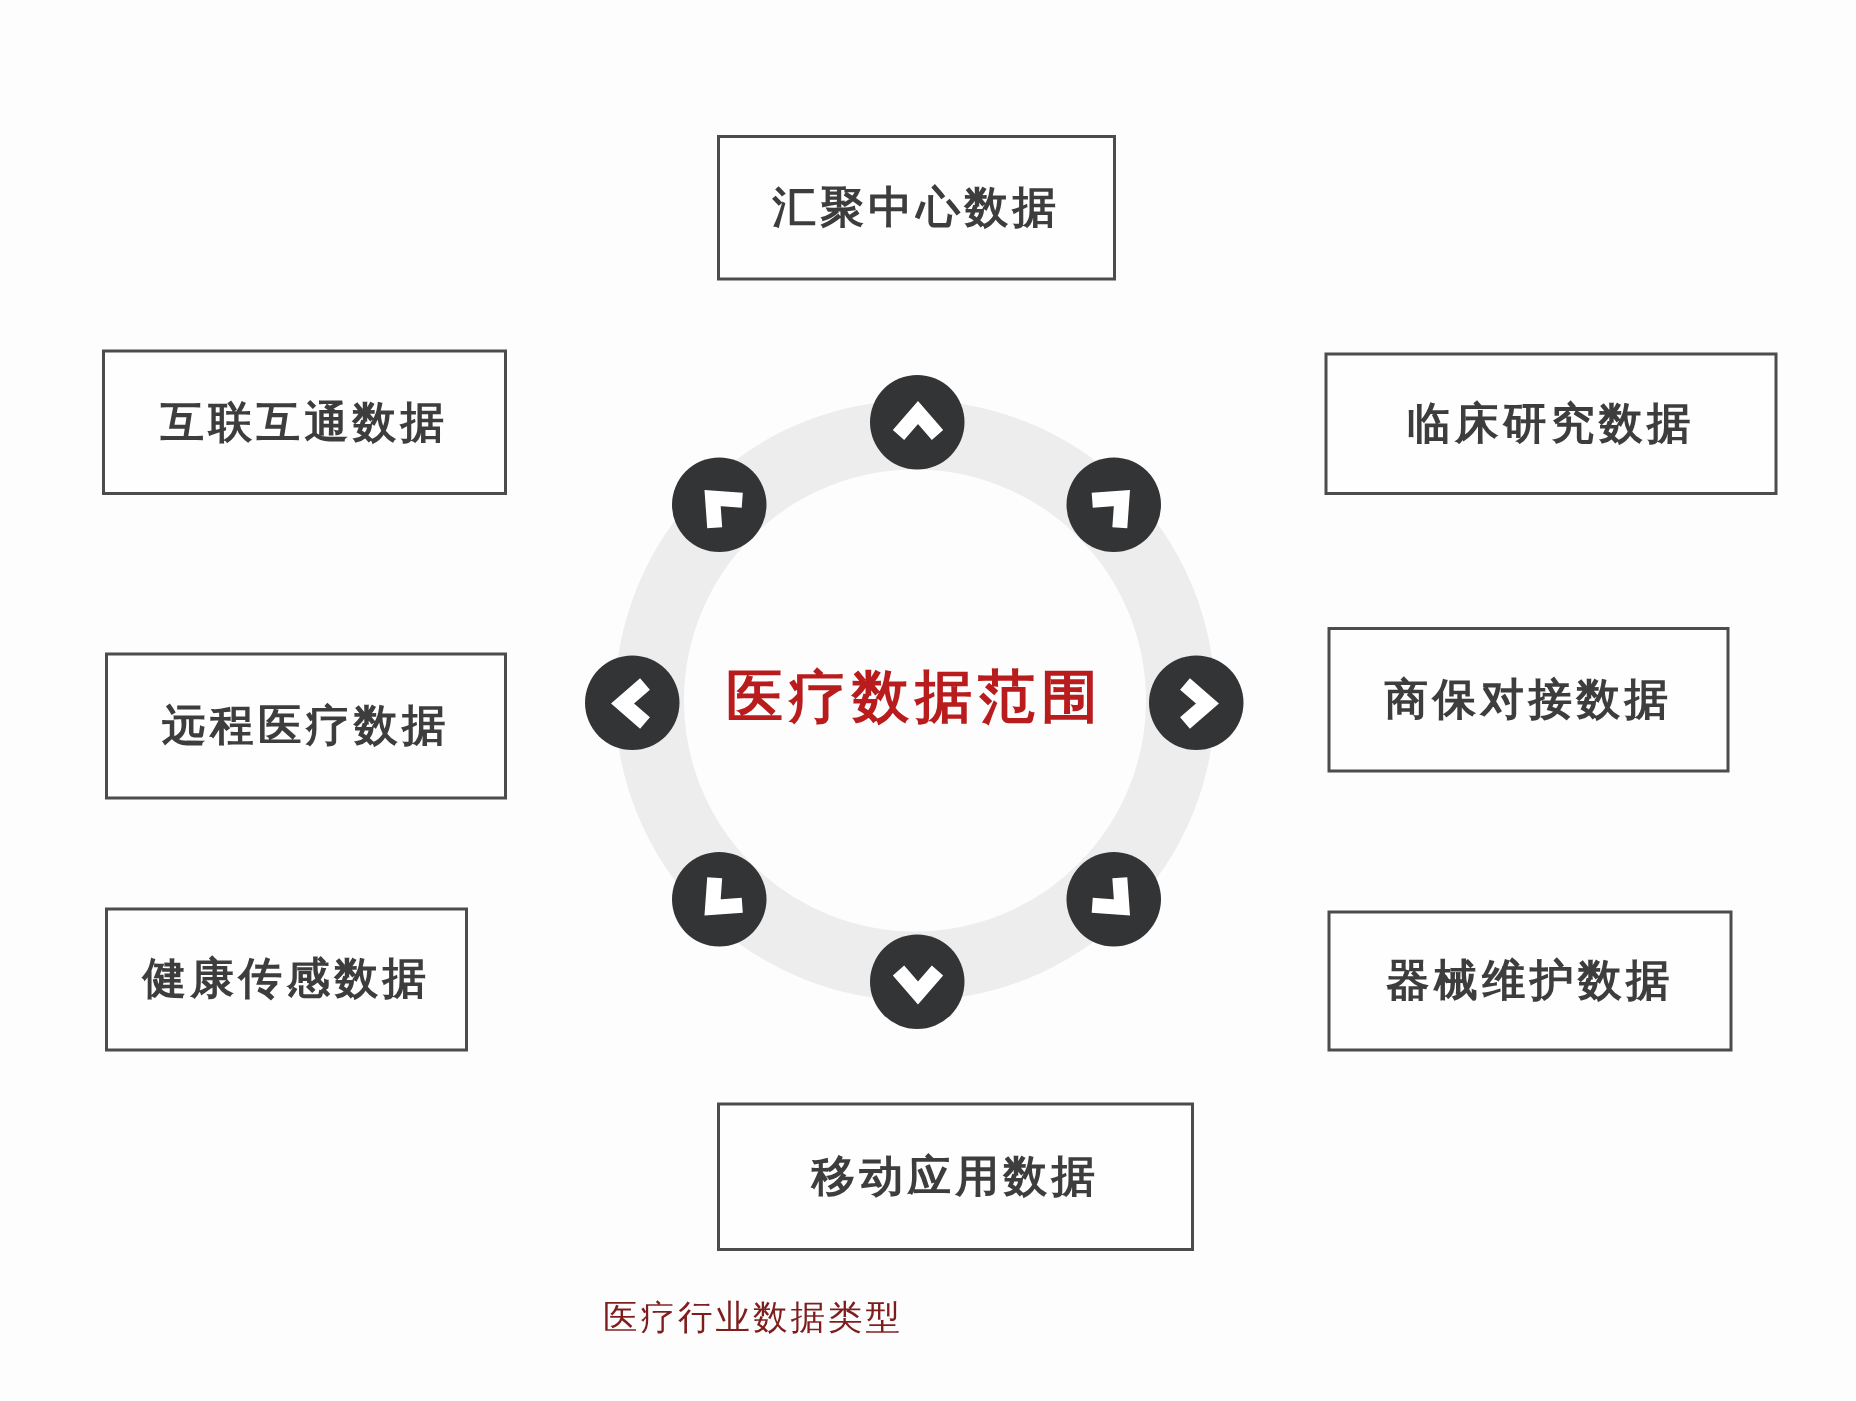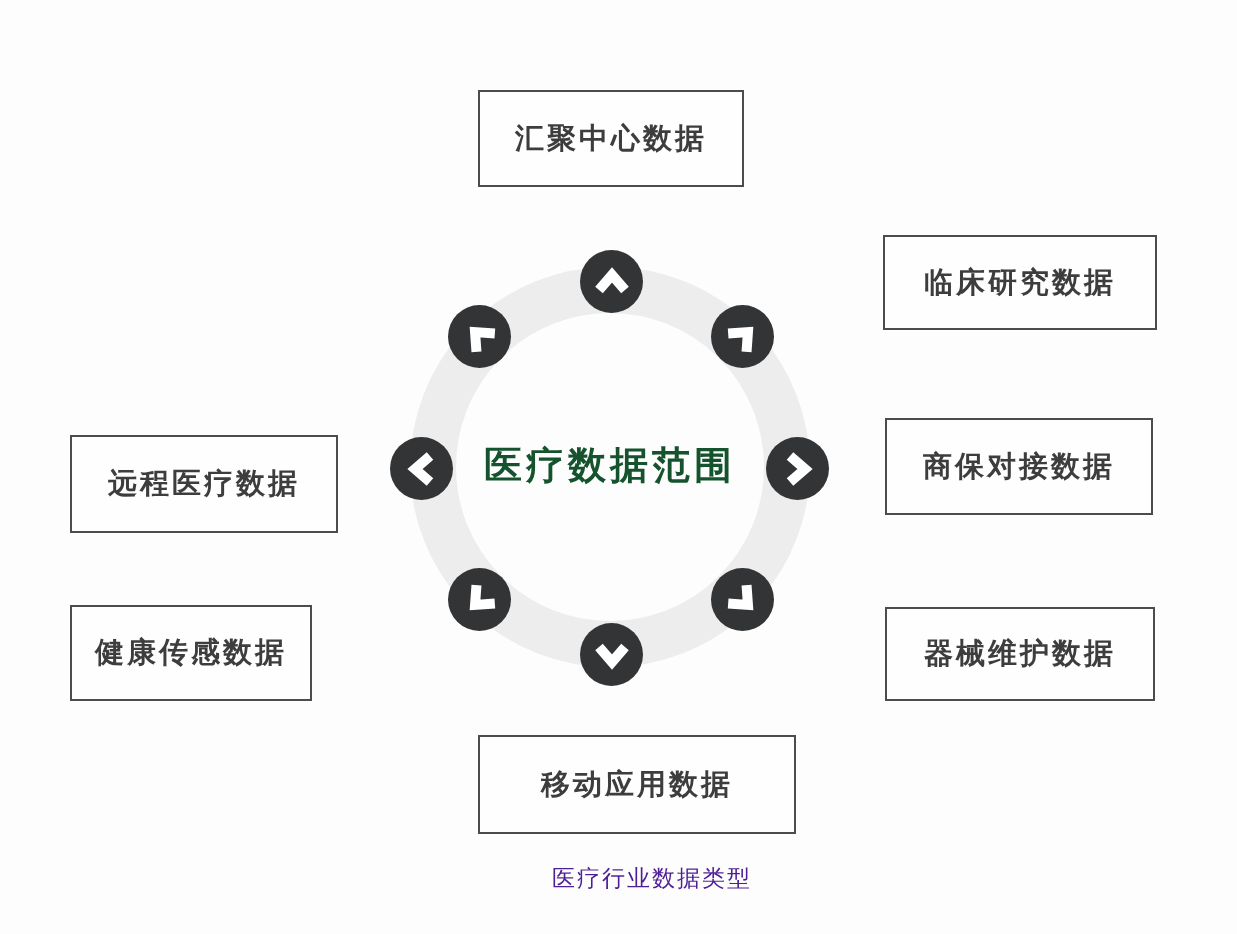--- a/index.html
+++ b/index.html
@@ -27,21 +27,21 @@
     box-sizing: border-box;
   }
   .node-box span {
     font-size: 29px;
     font-weight: 600;
     color: #3d3d3d;
     letter-spacing: 3px;
     white-space: nowrap;
   }
   .b-top { left: 478px; top: 90px;  width: 266px; height: 97px; }
-  .b-tr  { left: 883px; top: 235px; width: 274px; height: 95px; }
+  .b-tr  { left: 883px; top: 235px; width: 302px; height: 95px; }
   .b-r   { left: 885px; top: 418px; width: 268px; height: 97px; }
   .b-br  { left: 885px; top: 607px; width: 270px; height: 94px; text-align: right; }
   .b-bot { left: 478px; top: 735px; width: 318px; height: 99px; }
   .b-bl  { left: 70px;  top: 605px; width: 242px; height: 96px; }
   .b-l   { left: 70px;  top: 435px; width: 268px; height: 98px; }
   .b-tl  { left: 68px;  top: 233px; width: 270px; height: 97px; }
 
   
   .ring {
     position: absolute;
@@ -86,36 +86,35 @@
 
   
   .hub-label {
     position: absolute;
     left: 410px;
     top: 443px;
     width: 400px;
     text-align: center;
     font-size: 38px;
     font-weight: 700;
-    color: #14532d;
+    color: #b91c1c;
     letter-spacing: 4px;
     line-height: 44px;
     white-space: nowrap;
   }
 
   
   .caption {
     position: absolute;
     left: 402px;
     top: 863px;
     width: 500px;
-    text-align: center;
     font-size: 23px;
     font-weight: 400;
-    color: #4c1d95;
+    color: #7f1d1d;
     letter-spacing: 2px;
     white-space: nowrap;
   }
 </style>
 </head>
 <body>
 
 <div class="canvas">
 
   <div class="node-box b-top">
@@ -131,20 +130,23 @@
     <span>器械维护数据</span>
   </div>
   <div class="node-box b-bot">
     <span>移动应用数据</span>
   </div>
   <div class="node-box b-bl">
     <span>健康传感数据</span>
   </div>
   <div class="node-box b-l">
     <span>远程医疗数据</span>
+  </div>
+  <div class="node-box b-tl">
+    <span>互联互通数据</span>
   </div>
 
   <div class="ring"></div>
 
   <div class="badge p-n">
     <svg class="rot-n" width="40" height="40" viewBox="-20 -20 40 40">
         <polyline points="-8,-13 7,0 -8,13" fill="none" stroke="#ffffff" stroke-width="10" stroke-linejoin="miter" stroke-linecap="butt"></polyline>
       </svg>
   </div>
   <div class="badge p-ne">

